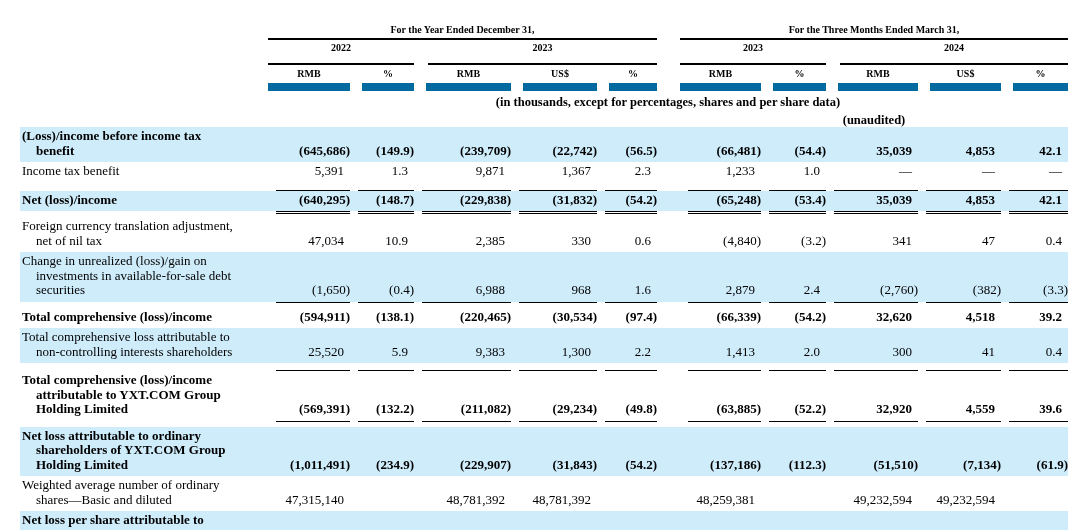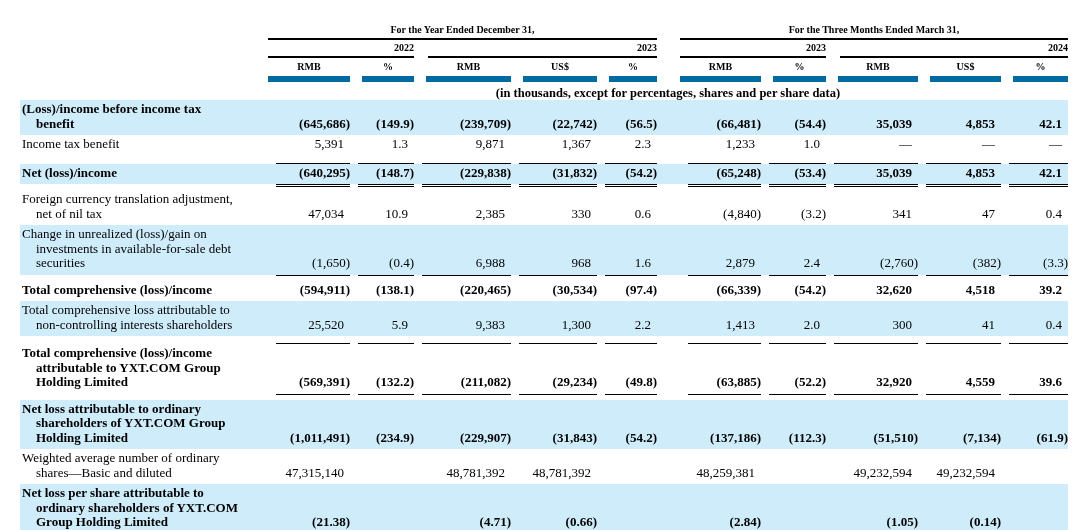--- a/index.html
+++ b/index.html
@@ -10,23 +10,23 @@
     -webkit-font-smoothing:antialiased;
   }
   table{
     border-collapse:collapse;table-layout:fixed;
     width:1048px;margin:22px 0 0 20px;
   }
   td,th{padding:0;vertical-align:bottom;font-weight:normal;}
   thead th{font-weight:bold;font-size:10px;line-height:15px;}
   
   th.grp div{border-bottom:2px solid #000;text-align:center;padding-bottom:1px;}
-  th.yr div{border-bottom:2px solid #000;text-align:right;padding-bottom:1px;}
+  th.yr div{border-bottom:2px solid #000;text-align:center;padding-bottom:8px;}
   th.yr.inset div{margin-left:14px;}
-  th.ch div{border-bottom:6px solid #0369a1;text-align:center;margin-left:12px;padding-bottom:2px;padding-top:1px;}
+  th.ch div{border-bottom:8px solid #0369a1;text-align:center;margin-left:12px;padding-bottom:2px;padding-top:1px;}
   th.ch.first div{margin-left:0;}
   td.note-cell{text-align:center;font-weight:bold;font-size:12.5px;padding-top:4px;line-height:14px;}
   
   tbody td{font-size:13px;line-height:14.5px;}
   tr.hl td{background:var(--hl,#cfecfb);}
   tr.b td{font-weight:bold;}
   td.label div{
     padding:2px 2px 4px 16px;text-indent:-14px;
     white-space:pre-line;
   }
@@ -116,20 +116,24 @@
           <div>US$</div>
         </th>
       <th class="ch">
           <div>%</div>
         </th>
     </tr>
     <tr>
       <td></td>
       <td class="note-cell" colspan="11">(in thousands, except for percentages, shares and per share data)</td>
     </tr>
+    <tr>
+      <td colspan="7"></td>
+      <td class="note-cell" colspan="5">(unaudited)</td>
+    </tr>
   </thead>
   <tbody>
       <tr class="hl b">
         <td class="label">
           <div>(Loss)/income before income tax
 benefit</div>
         </td>
         <td class="num">
           <div>(645,686)</div>
         </td>

